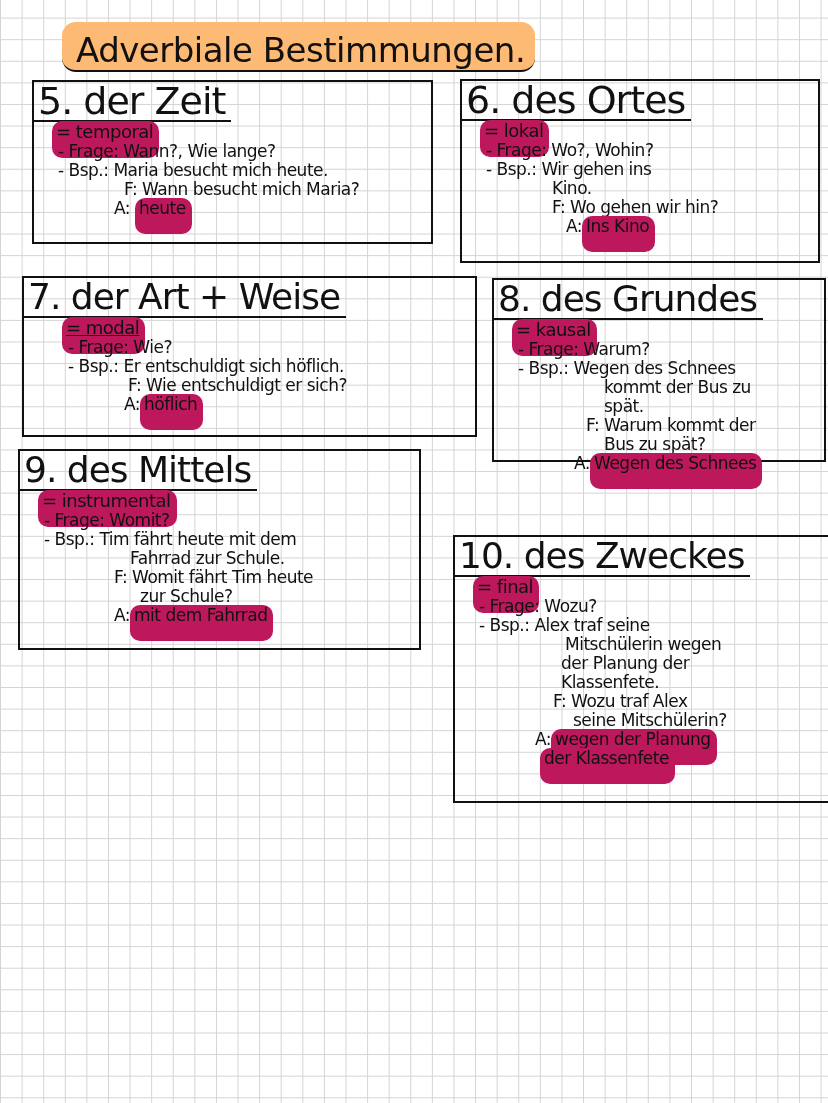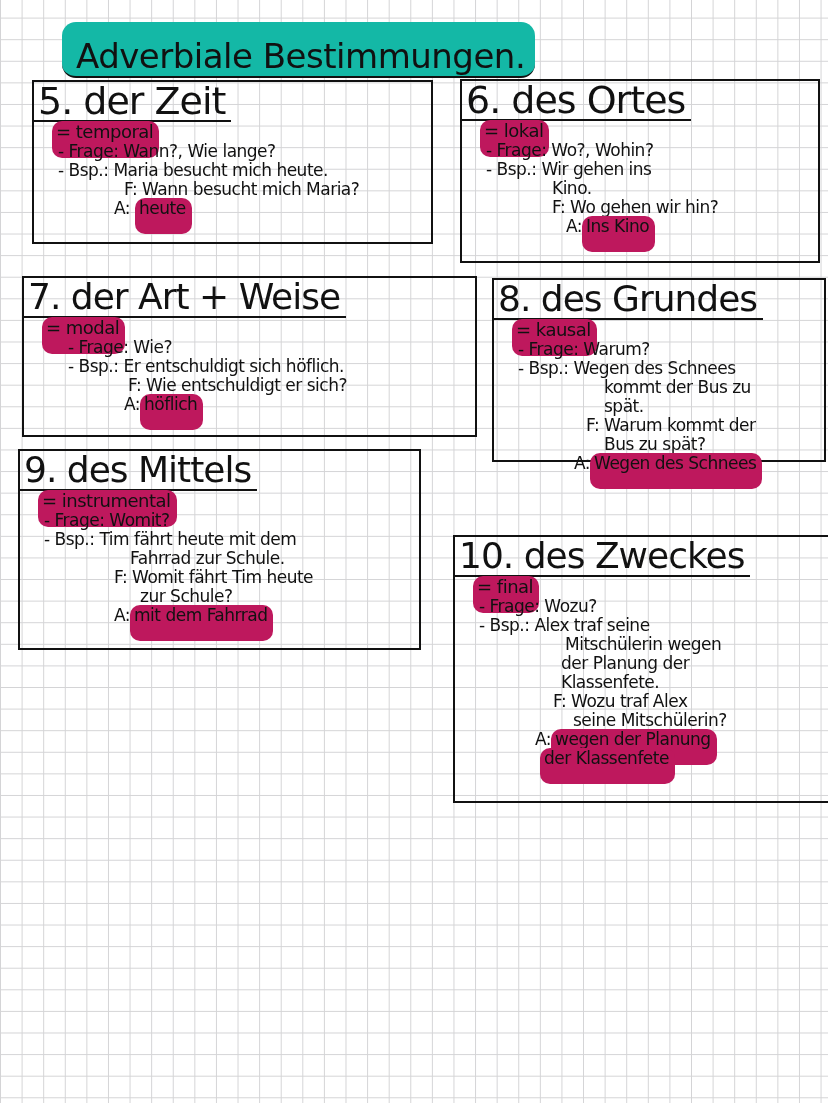--- a/index.html
+++ b/index.html
@@ -10,22 +10,22 @@
       linear-gradient(to right, #d4d4d6 1px, transparent 1px),
       linear-gradient(to bottom, #d4d4d6 1px, transparent 1px);
     background-size: 21.6px 21.6px;
     background-position: 0 -4px;
     font-family: "DejaVu Sans", sans-serif;
     color: #111;
   }
   .title {
     position: absolute; left: 62px; top: 22px;
     font-size: 34px; line-height: 40px; letter-spacing: -0.5px;
-    padding: 14px 10px 0 14px;
-    background: #14b8a6; border-radius: 14px;
+    padding: 8px 10px 0 14px;
+    background: #fdba74; border-radius: 14px;
     border-bottom: 2px solid #111;
   }
   .box {
     position: absolute; border: 2.5px solid #111; background: rgba(255,255,255,0.0);
     box-sizing: border-box;
   }
   .box h2 {
     margin: 0; font-weight: normal;
     font-size: 34px; line-height: 38px; letter-spacing: -1px;
     border-bottom: 2px solid #111; display: inline-block;
@@ -63,21 +63,21 @@
     <div class="line">- Bsp.: Wir gehen ins</div>
     <div class="indent2">Kino.</div>
     <div class="indent2">F: Wo gehen wir hin?</div>
     <div class="ans" style="margin-left:104px;"><span>A:</span><span class="hl">Ins Kino</span></div>
   </div>
 </div>
 
 <div class="box" style="left:22px; top:276px; width:455px; height:161px;">
   <h2 style="font-size:36px;">7. der Art + Weise</h2>
   <div class="body">
-    <div><span class="term hl" style="margin-left:18px;">= modal</span></div>
+    <div><span class="term hl" style="margin-left:38px;text-decoration:underline;">= modal</span></div>
     <div class="line" style="margin-left:44px;">- Frage: Wie?</div>
     <div class="line" style="margin-left:44px;">- Bsp.: Er entschuldigt sich höflich.</div>
     <div class="indent2" style="margin-left:104px;">F: Wie entschuldigt er sich?</div>
     <div class="ans" style="margin-left:100px;"><span>A:</span><span class="hl">höflich</span></div>
   </div>
 </div>
 
 <div class="box" style="left:492px; top:278px; width:334px; height:184px;">
   <h2 style="font-size:36px;">8. des Grundes</h2>
   <div class="body">

